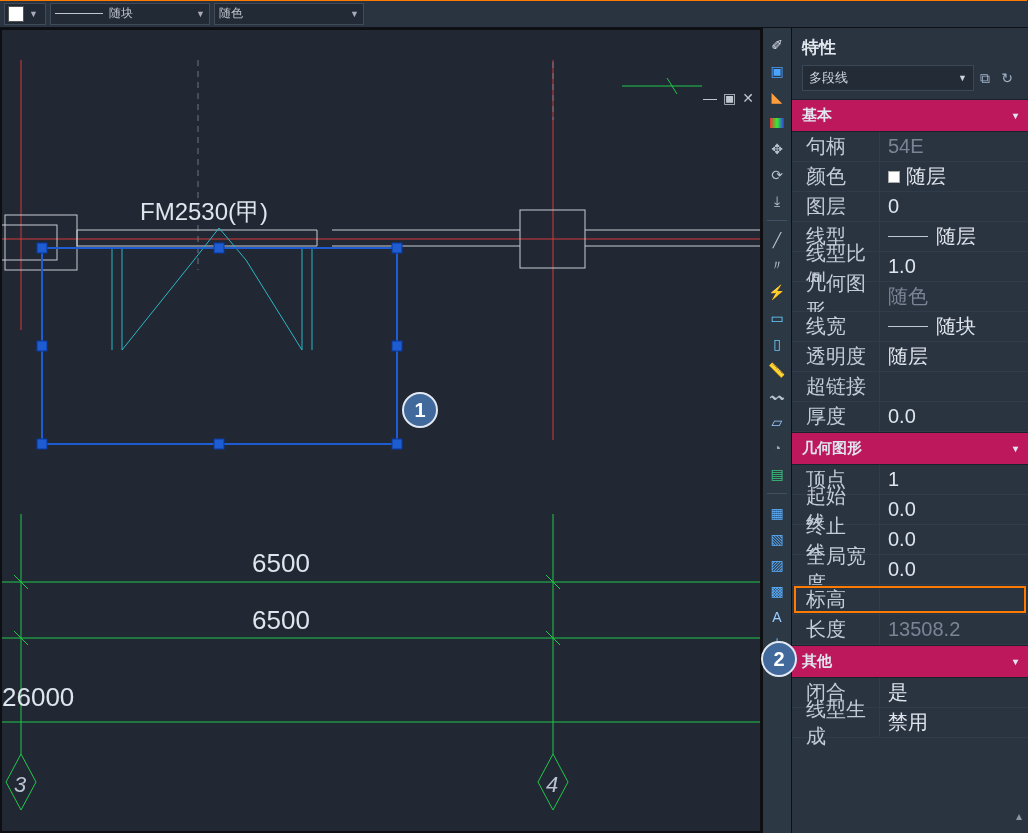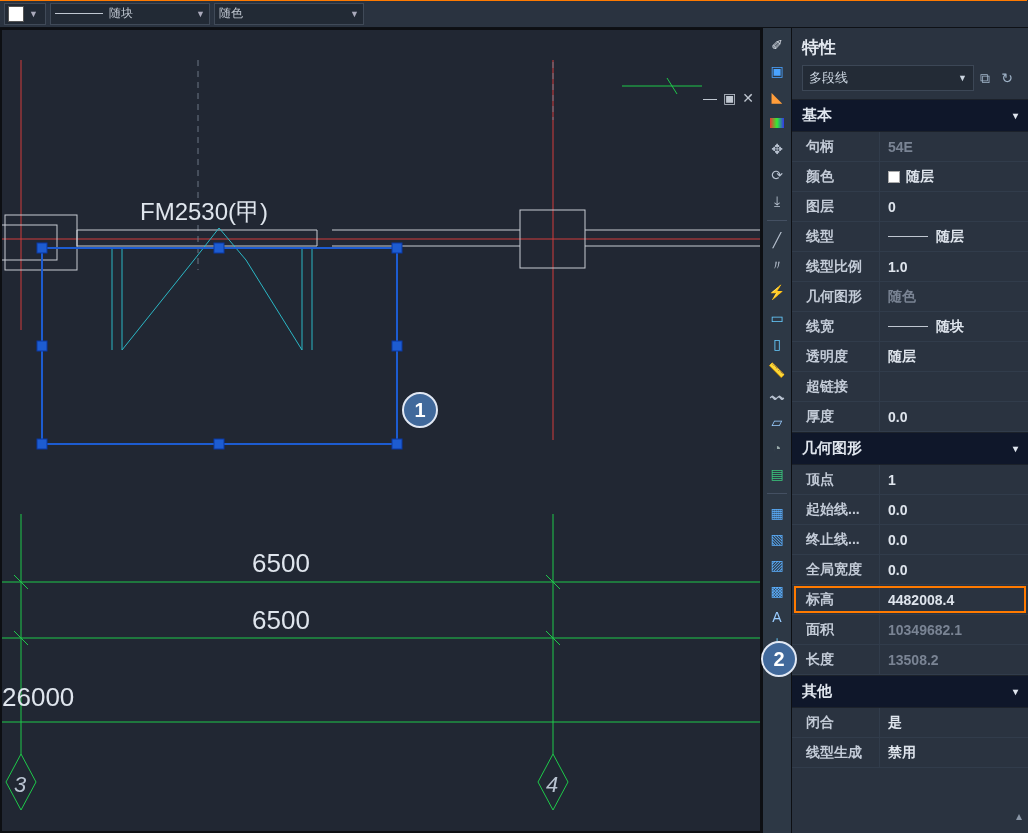--- a/index.html
+++ b/index.html
@@ -137,37 +137,36 @@
   .props-selector .sel .arrow { font-size:9px; }
   .props-selector .pbtn {
     width:22px; height:22px;
     display:flex; align-items:center; justify-content:center;
     font-size:14px;
     color:#9fb3c7;
   }
 
   .section-header {
     display:flex; align-items:center; justify-content:space-between;
-    background:#0f172a;
+    background:#be185d;
     padding:6px 10px;
     font-size:15px;
     font-weight:600;
     color:#e0e6ee;
     border-top:1px solid #1c222b;
     border-bottom:1px solid #1c222b;
   }
   .section-header .chev { font-size:10px; }
 
   .prop-rows { display:flex; flex-direction:column; }
   .prop-row {
     display:flex;
     height:30px;
     border-bottom:1px solid #313c4b;
-    font-size:14px;
-    font-weight:bold;
+    font-size:20px;
   }
   .prop-row .plabel {
     width:88px;
     padding-left:14px;
     display:flex; align-items:center;
     color:#c3cbd7;
     border-right:1px solid #313c4b;
     background:#2a3340;
   }
   .prop-row .pval {
@@ -439,28 +438,23 @@
       <div class="prop-row">
           <div class="plabel">终止线...</div>
           <div class="pval">0.0</div>
         </div>
       <div class="prop-row">
           <div class="plabel">全局宽度</div>
           <div class="pval">0.0</div>
         </div>
       <div class="prop-row" style="position:relative">
         <div class="plabel">标高</div>
-        <div class="pval">4482008.4</div>
         <div class="orange-box" style="top:1px; bottom:1px; left:2px; right:2px"></div>
       </div>
       <div class="prop-row dim">
-          <div class="plabel">面积</div>
-          <div class="pval">10349682.1</div>
-        </div>
-      <div class="prop-row dim">
           <div class="plabel">长度</div>
           <div class="pval">13508.2</div>
         </div>
     </div>
 
     <div class="section-header">
       <span>其他</span>
       <span class="chev">▾</span>
     </div>
     <div class="prop-rows">

